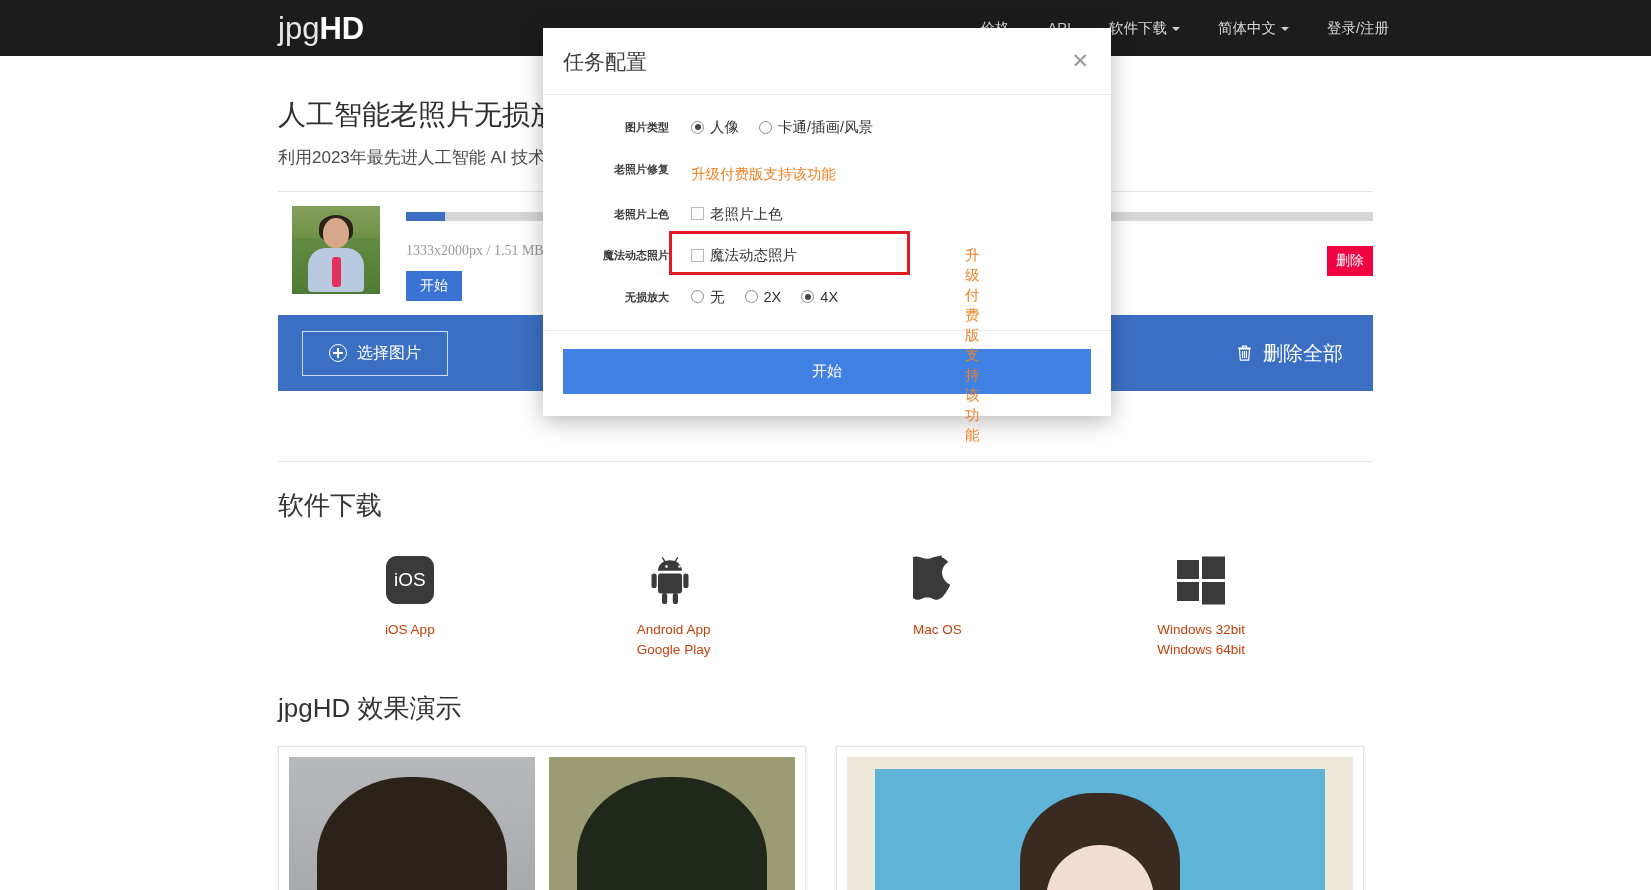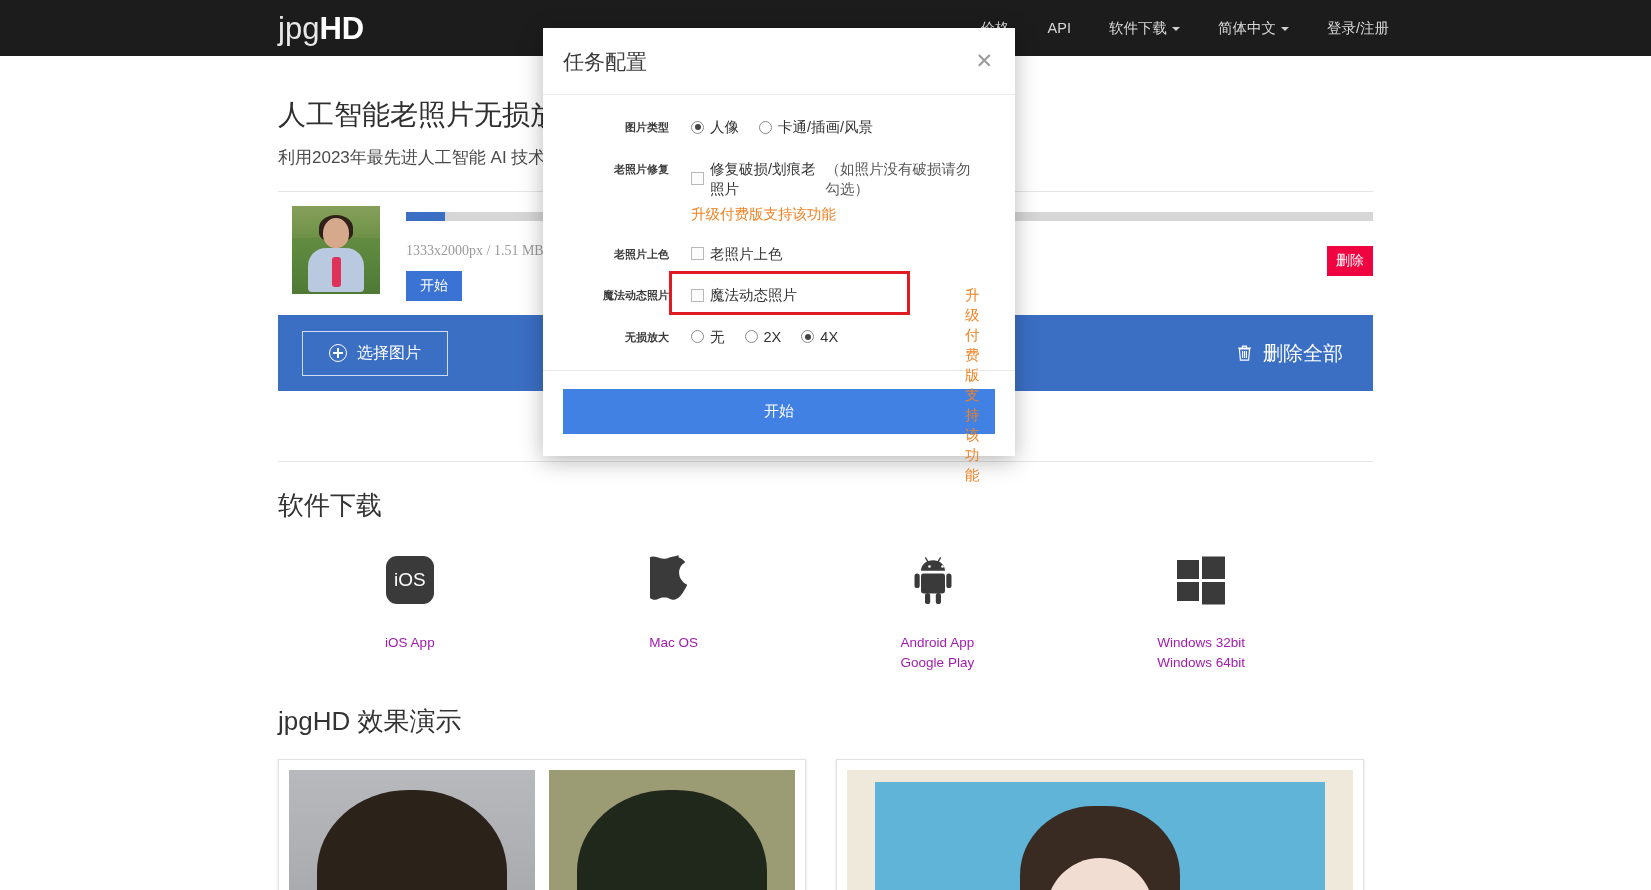--- a/index.html
+++ b/index.html
@@ -224,23 +224,23 @@
     margin-top: 26px;
     padding-right: 40px;
   }
   .dl-item {
     flex: 1;
     text-align: center;
     cursor: pointer;
   }
   .dl-icon { height: 62px; display: flex; align-items: center; justify-content: center; }
   .dl-label {
-    margin-top: 22px;
+    margin-top: 9px;
     font-size: 13.5px;
-    color: #a21caf;
+    color: #c2410c;
     line-height: 1.5;
   }
   .ios-tile {
     width: 48px; height: 48px; border-radius: 11px;
     background: #3a3a3a; color: #fff;
     display: flex; align-items: center; justify-content: center;
     font-size: 19px;
     font-family: "Liberation Sans", sans-serif;
   }
 
@@ -281,21 +281,21 @@
 
   
   .modal-backdrop {
     position: absolute; inset: 0;
     z-index: 20;
     pointer-events: none;
   }
   .modal {
     position: absolute;
     left: 543px; top: 28px;
-    width: 472px;
+    width: 568px;
     background: #fff;
     box-shadow: 0 5px 22px rgba(0,0,0,.28);
     pointer-events: auto;
   }
   .modal-header {
     padding: 20px 20px 18px 20px;
     border-bottom: 1px solid #e9e9e9;
     display: flex; align-items: flex-start;
   }
   .modal-title { font-size: 21px; color: #3b3b3b; font-weight: 400; }
@@ -448,53 +448,53 @@
     <div class="dl-item">
       <div class="dl-icon">
           <div class="ios-tile">iOS</div>
         </div>
       <div class="dl-label">
         <div>iOS App</div>
       </div>
     </div>
     <div class="dl-item">
       <div class="dl-icon">
-        <svg width="48" height="56" viewBox="0 0 48 56" aria-hidden="true">
-          <g fill="#3a3a3a">
-            <path d="M28.6 3.2c-2.6.2-5.6 1.8-7.3 4-1.6 1.9-2.9 4.8-2.4 7.6 2.8.1 5.7-1.6 7.4-3.8 1.6-2.1 2.8-4.9 2.3-7.8z"></path>
-            <path d="M38.6 40.4c-1.5 3.4-2.3 4.9-4.2 7.9-2.7 4.2-6.6 9.4-11.4 9.5-4.2 0-5.3-2.8-11.1-2.7-5.8 0-7 2.7-11.2 2.7-4.8-.1-8.4-4.8-11.1-9-7.6-11.8-8.4-25.6-3.7-33 3.3-5.2 8.6-8.3 13.5-8.3 5 0 8.2 2.8 12.4 2.8 4 0 6.5-2.8 12.3-2.8 4.4 0 9 2.4 12.3 6.6-10.8 6-9 21.5 2.2 26.3z" transform="translate(4,-2) scale(0.86)"></path>
-          </g>
-        </svg>
-      </div>
-      <div class="dl-label">
-        <div>Mac OS</div>
-      </div>
-    </div>
-    <div class="dl-item">
-      <div class="dl-icon">
         <svg width="46" height="50" viewBox="0 0 46 50" aria-hidden="true">
           <g fill="#3a3a3a">
             <path d="M13 6.5l-2-3.3a.7.7 0 0 1 1.2-.7l2.1 3.5a13.6 13.6 0 0 1 9.4 0l2.1-3.5a.7.7 0 1 1 1.2.7l-2 3.3c3.6 1.9 6 5.3 6 9.2H7c0-3.9 2.4-7.3 6-9.2z"></path>
             <circle cx="15.5" cy="11.5" r="1.3" fill="#ffffff"></circle>
             <circle cx="28.5" cy="11.5" r="1.3" fill="#ffffff"></circle>
             <rect x="7" y="18.5" width="24" height="20" rx="2.4"></rect>
             <rect x="0.5" y="18.5" width="5.2" height="14.5" rx="2.6"></rect>
             <rect x="32.3" y="18.5" width="5.2" height="14.5" rx="2.6"></rect>
             <rect x="11" y="38" width="5.2" height="11" rx="2.6"></rect>
             <rect x="21.8" y="38" width="5.2" height="11" rx="2.6"></rect>
           </g>
         </svg>
       </div>
       <div class="dl-label">
         <div>Android App</div>
         <div>Google Play</div>
       </div>
     </div>
     <div class="dl-item">
       <div class="dl-icon">
+        <svg width="48" height="56" viewBox="0 0 48 56" aria-hidden="true">
+          <g fill="#3a3a3a">
+            <path d="M28.6 3.2c-2.6.2-5.6 1.8-7.3 4-1.6 1.9-2.9 4.8-2.4 7.6 2.8.1 5.7-1.6 7.4-3.8 1.6-2.1 2.8-4.9 2.3-7.8z"></path>
+            <path d="M38.6 40.4c-1.5 3.4-2.3 4.9-4.2 7.9-2.7 4.2-6.6 9.4-11.4 9.5-4.2 0-5.3-2.8-11.1-2.7-5.8 0-7 2.7-11.2 2.7-4.8-.1-8.4-4.8-11.1-9-7.6-11.8-8.4-25.6-3.7-33 3.3-5.2 8.6-8.3 13.5-8.3 5 0 8.2 2.8 12.4 2.8 4 0 6.5-2.8 12.3-2.8 4.4 0 9 2.4 12.3 6.6-10.8 6-9 21.5 2.2 26.3z" transform="translate(4,-2) scale(0.86)"></path>
+          </g>
+        </svg>
+      </div>
+      <div class="dl-label">
+        <div>Mac OS</div>
+      </div>
+    </div>
+    <div class="dl-item">
+      <div class="dl-icon">
         <svg width="52" height="52" viewBox="0 0 52 52" aria-hidden="true">
           <g fill="#3a3a3a">
             <rect x="2" y="6" width="22" height="19"></rect>
             <rect x="27" y="2.5" width="23" height="22.5"></rect>
             <rect x="2" y="28" width="22" height="19"></rect>
             <rect x="27" y="28" width="23" height="22.5"></rect>
           </g>
         </svg>
       </div>
       <div class="dl-label">
@@ -547,25 +547,20 @@
           <label class="opt">
             <span class="radio"></span>
             <span>卡通/插画/风景</span>
           </label>
         </div>
       </div>
 
       <div class="form-row">
         <div class="form-label">老照片修复</div>
         <div class="form-ctrl">
-          <label class="opt">
-            <span class="cbx"></span>
-            <span>修复破损/划痕老照片</span>
-            <span class="muted-paren">（如照片没有破损请勿勾选）</span>
-          </label>
           <div class="row-note hint-orange">升级付费版支持该功能</div>
         </div>
       </div>
 
       <div class="form-row">
         <div class="form-label">老照片上色</div>
         <div class="form-ctrl">
           <label class="opt">
             <span class="cbx"></span>
             <span>老照片上色</span>

